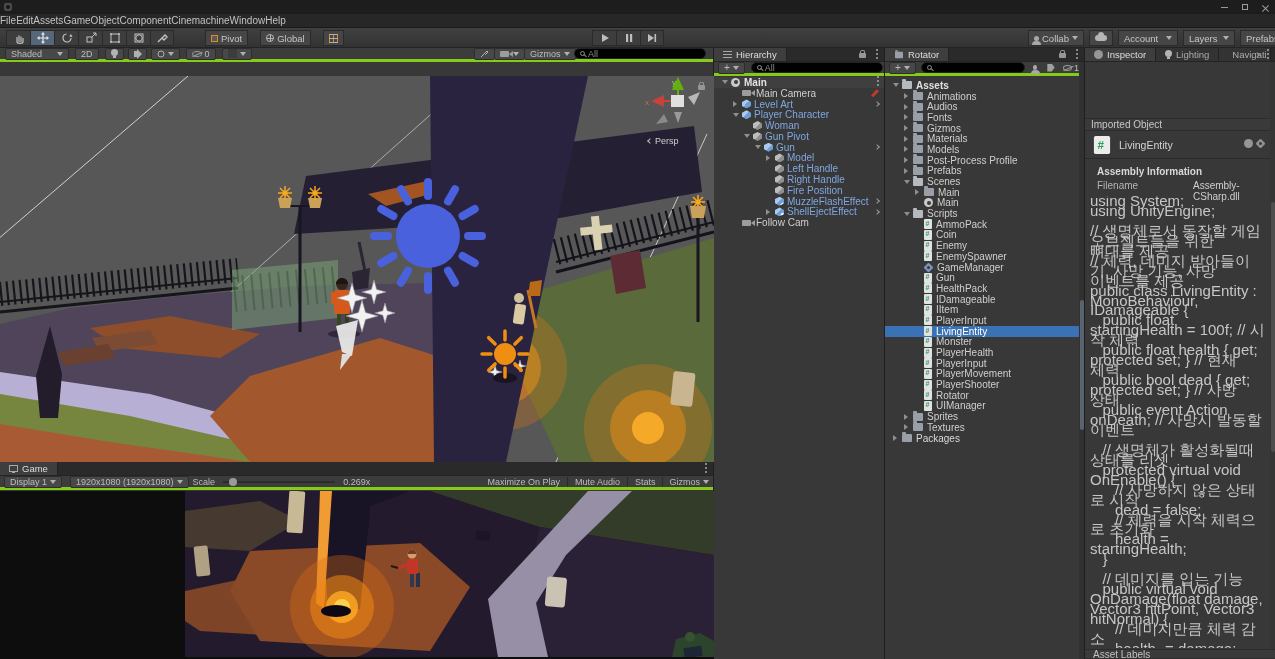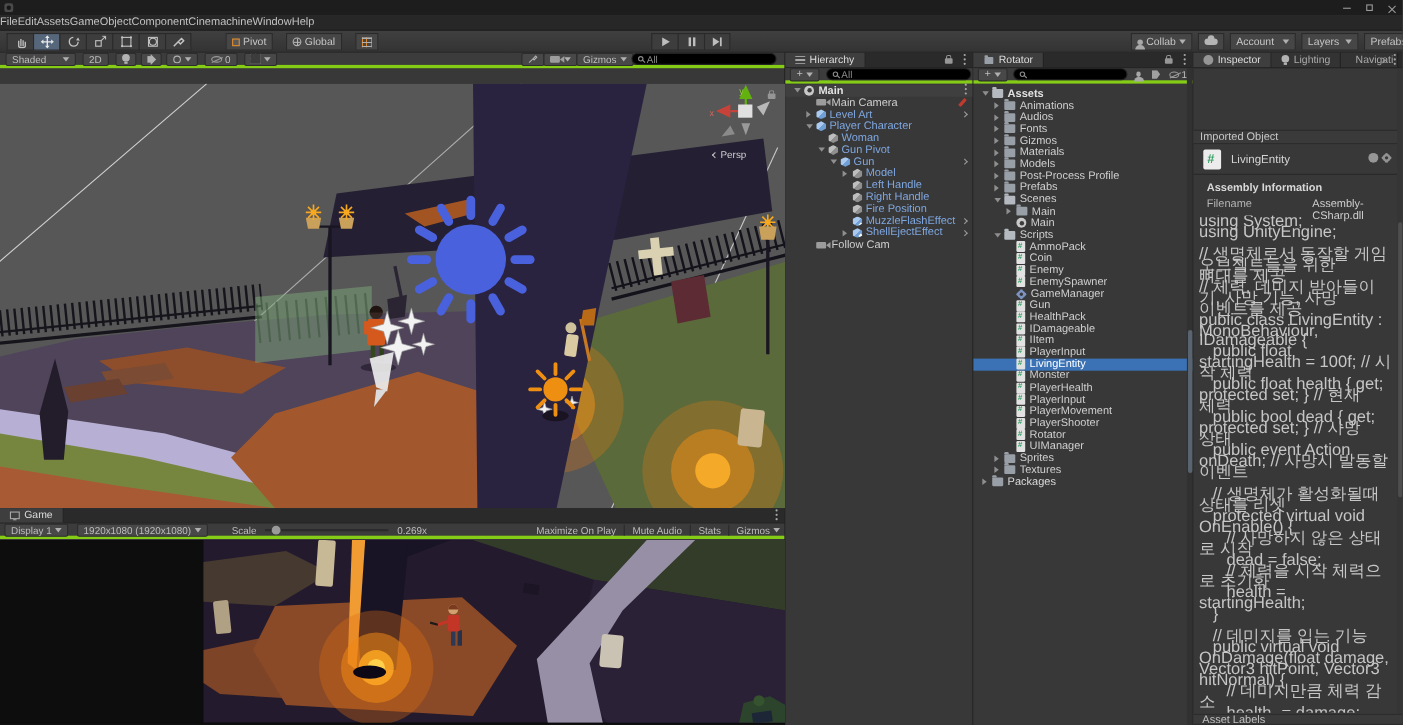--- a/index.html
+++ b/index.html
@@ -435,21 +435,21 @@
   </div>
   <div class="ctrl">
     <div class="dd" style="margin-left:4px">
         <span>Display 1</span>
         <span class="car"></span>
       </div>
     <div class="dd" style="margin-left:8px">
         <span>1920x1080 (1920x1080)</span>
         <span class="car"></span>
       </div>
-    <span style="margin-left:22px">Scale</span>
+    <span style="margin-left:4px">Scale</span>
     <div style="position:relative;width:112px;height:2px;background:#2b2b2b;margin-left:8px">
       <span style="position:absolute;left:6px;top:-3px;width:8px;height:8px;border-radius:50%;background:#9a9a9a"></span>
     </div>
     <span style="margin-left:8px">0.269x</span>
     <div class="flex" style="position:absolute;right:4px;gap:0">
       <span style="padding:0 4px">Maximize On Play</span>
         <span class="sep"></span>
       <span style="padding:0 4px">Mute Audio</span>
         <span class="sep"></span>
       <span style="padding:0 4px">Stats</span>

